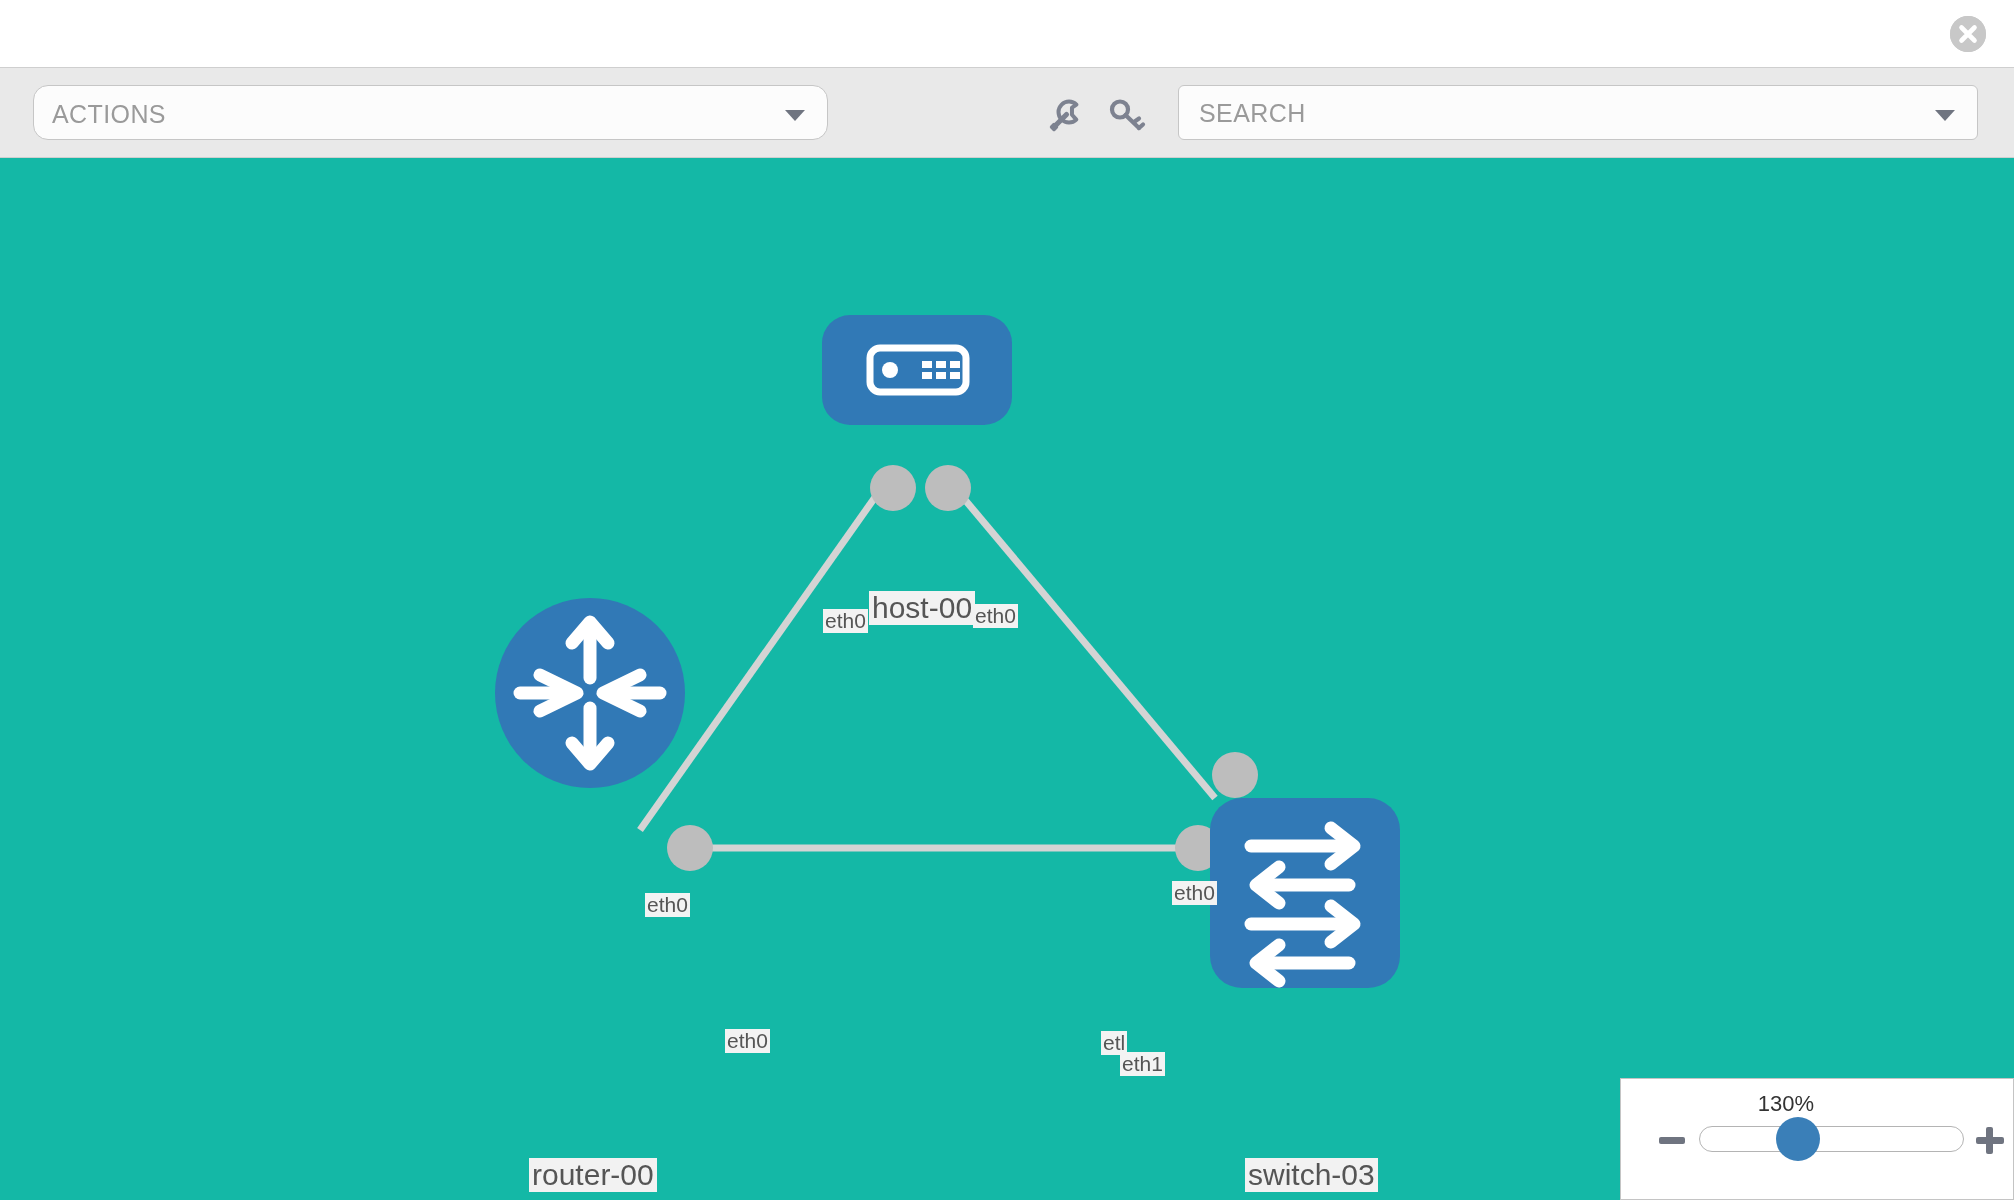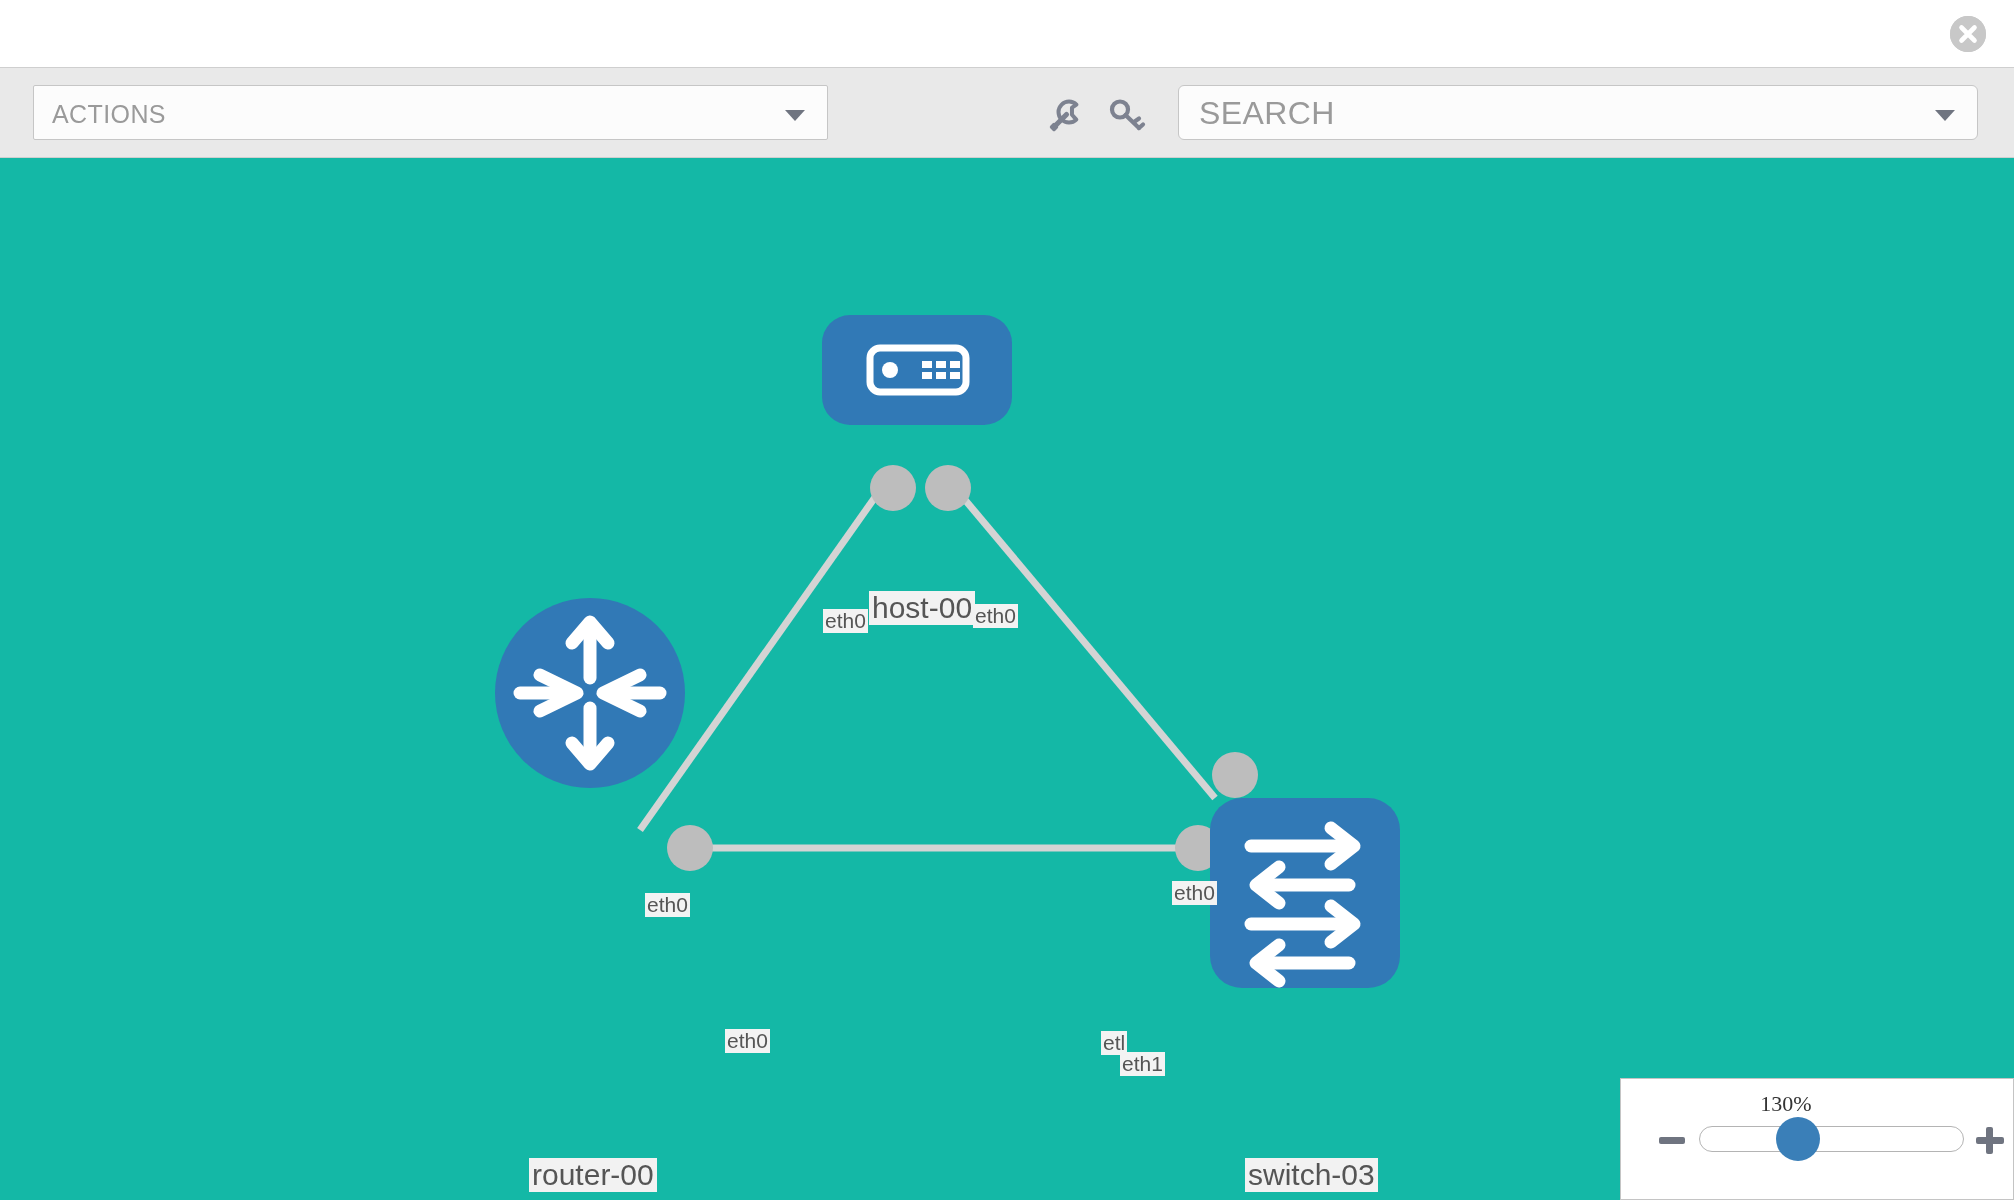--- a/index.html
+++ b/index.html
@@ -34,21 +34,21 @@
   #toolbar{
     position:absolute;left:0;top:68px;width:2014px;height:90px;
     background:#e9e9e9;
     border-bottom:1px solid #cfcfcf;
     box-sizing:border-box;
   }
   #actions-select{
     position:absolute;left:33px;top:17px;
     width:795px;height:55px;
     background:#fcfcfc;
-    border:1px solid #c6c6c6;border-radius:2px;
+    border:1px solid #c6c6c6;border-radius:15px;
     box-sizing:border-box;
     cursor:pointer;
   }
   #actions-label{
     position:absolute;left:18px;top:14px;
     font-size:25px;color:#9a9a9a;letter-spacing:0.4px;
   }
   #actions-caret{
     position:absolute;right:22px;top:24px;
     width:0;height:0;border-left:10px solid transparent;
@@ -63,21 +63,21 @@
     position:absolute;left:1178px;top:17px;
     width:800px;height:55px;
     background:#fcfcfc;
     border:1px solid #c6c6c6;border-radius:6px;
     box-sizing:border-box;
   }
   #search-input{
     position:absolute;left:18px;top:0;width:700px;height:53px;
     border:0;outline:0;background:transparent;
     font-family:"Liberation Sans", sans-serif;
-    font-size:32px;color:#9a9a9a;letter-spacing:0.4px;
+    font-size:25px;color:#9a9a9a;letter-spacing:0.4px;
   }
   #search-input::placeholder{color:#9a9a9a;opacity:1;}
   #search-caret{
     position:absolute;right:22px;top:24px;
     width:0;height:0;border-left:10px solid transparent;
     border-right:10px solid transparent;border-top:11px solid #6f7480;
     cursor:pointer;
   }
 
   
@@ -103,21 +103,20 @@
     white-space:nowrap;
   }
 
   
   #zoom-panel{
     position:absolute;left:1620px;top:1078px;
     width:394px;height:122px;
     background:#ffffff;
     border:1px solid #c4c4c4;
     box-sizing:border-box;
-    font-family:Liberation Serif, serif;
   }
   #zoom-value{
     position:absolute;left:0;top:12px;width:330px;
     text-align:center;font-size:22px;color:#333333;
   }
   #zoom-minus{
     position:absolute;left:38px;top:58px;
     width:26px;height:7px;background:#6f7480;border-radius:2px;
     cursor:pointer;
   }

